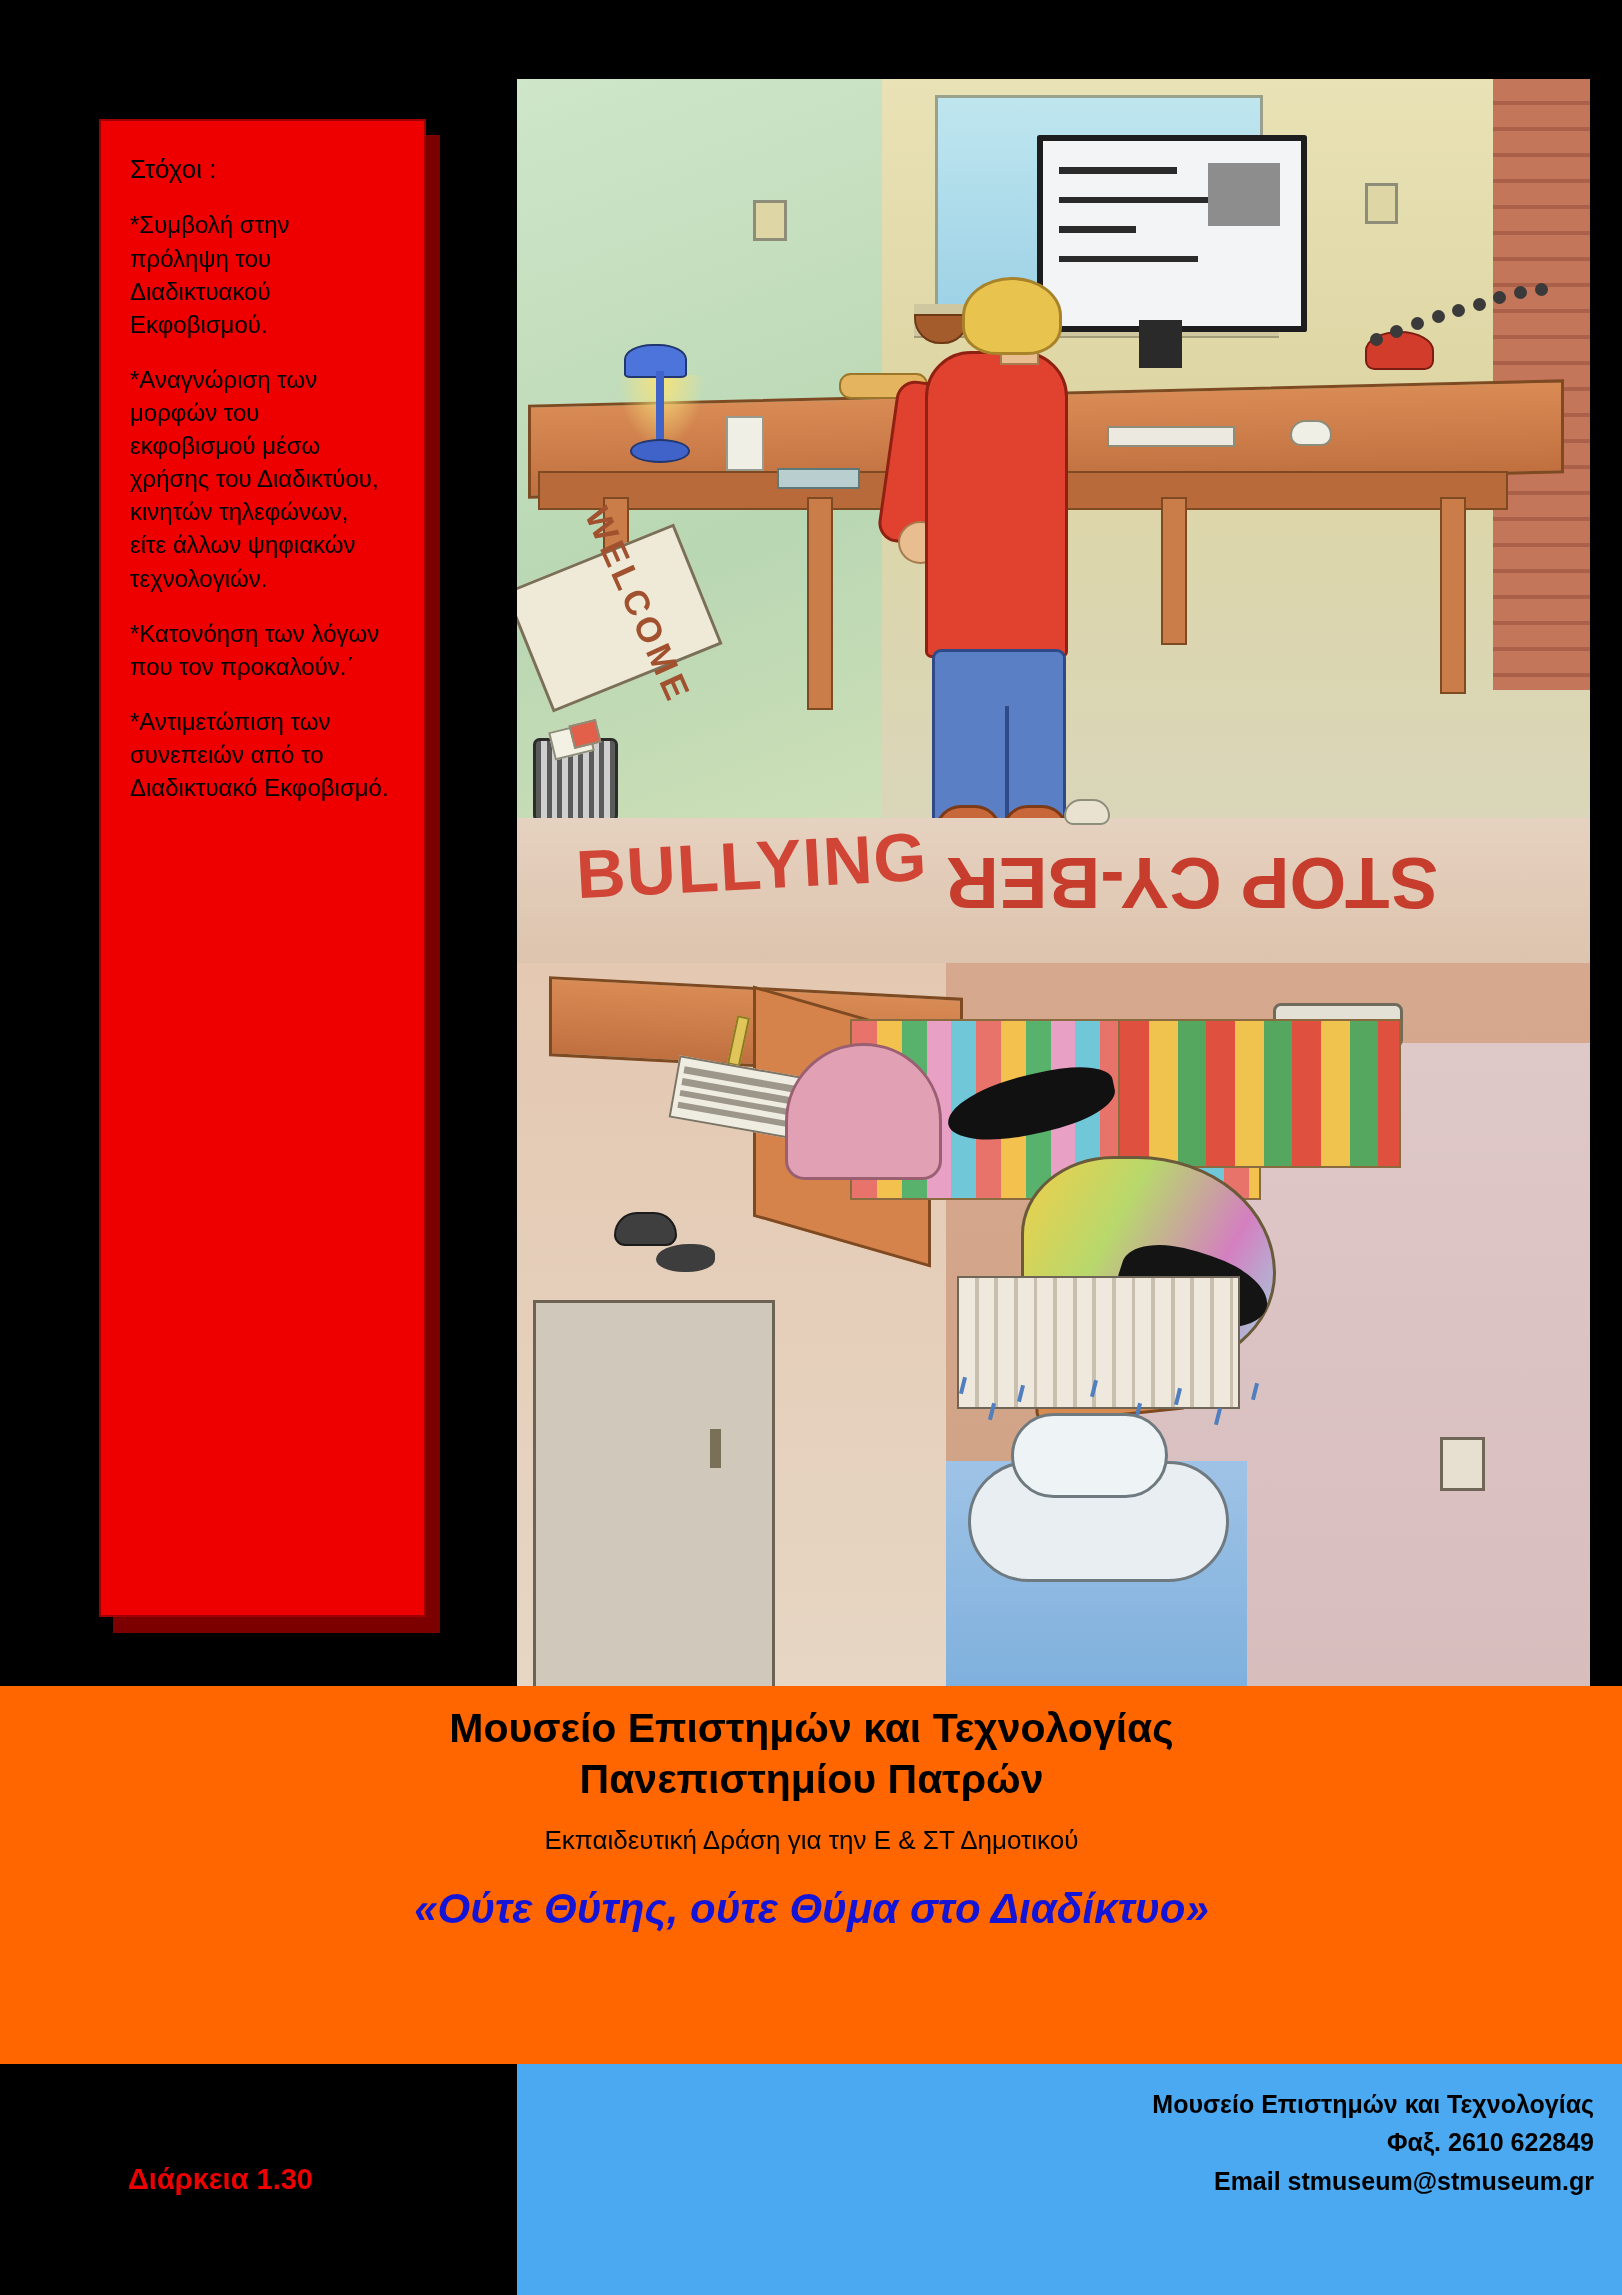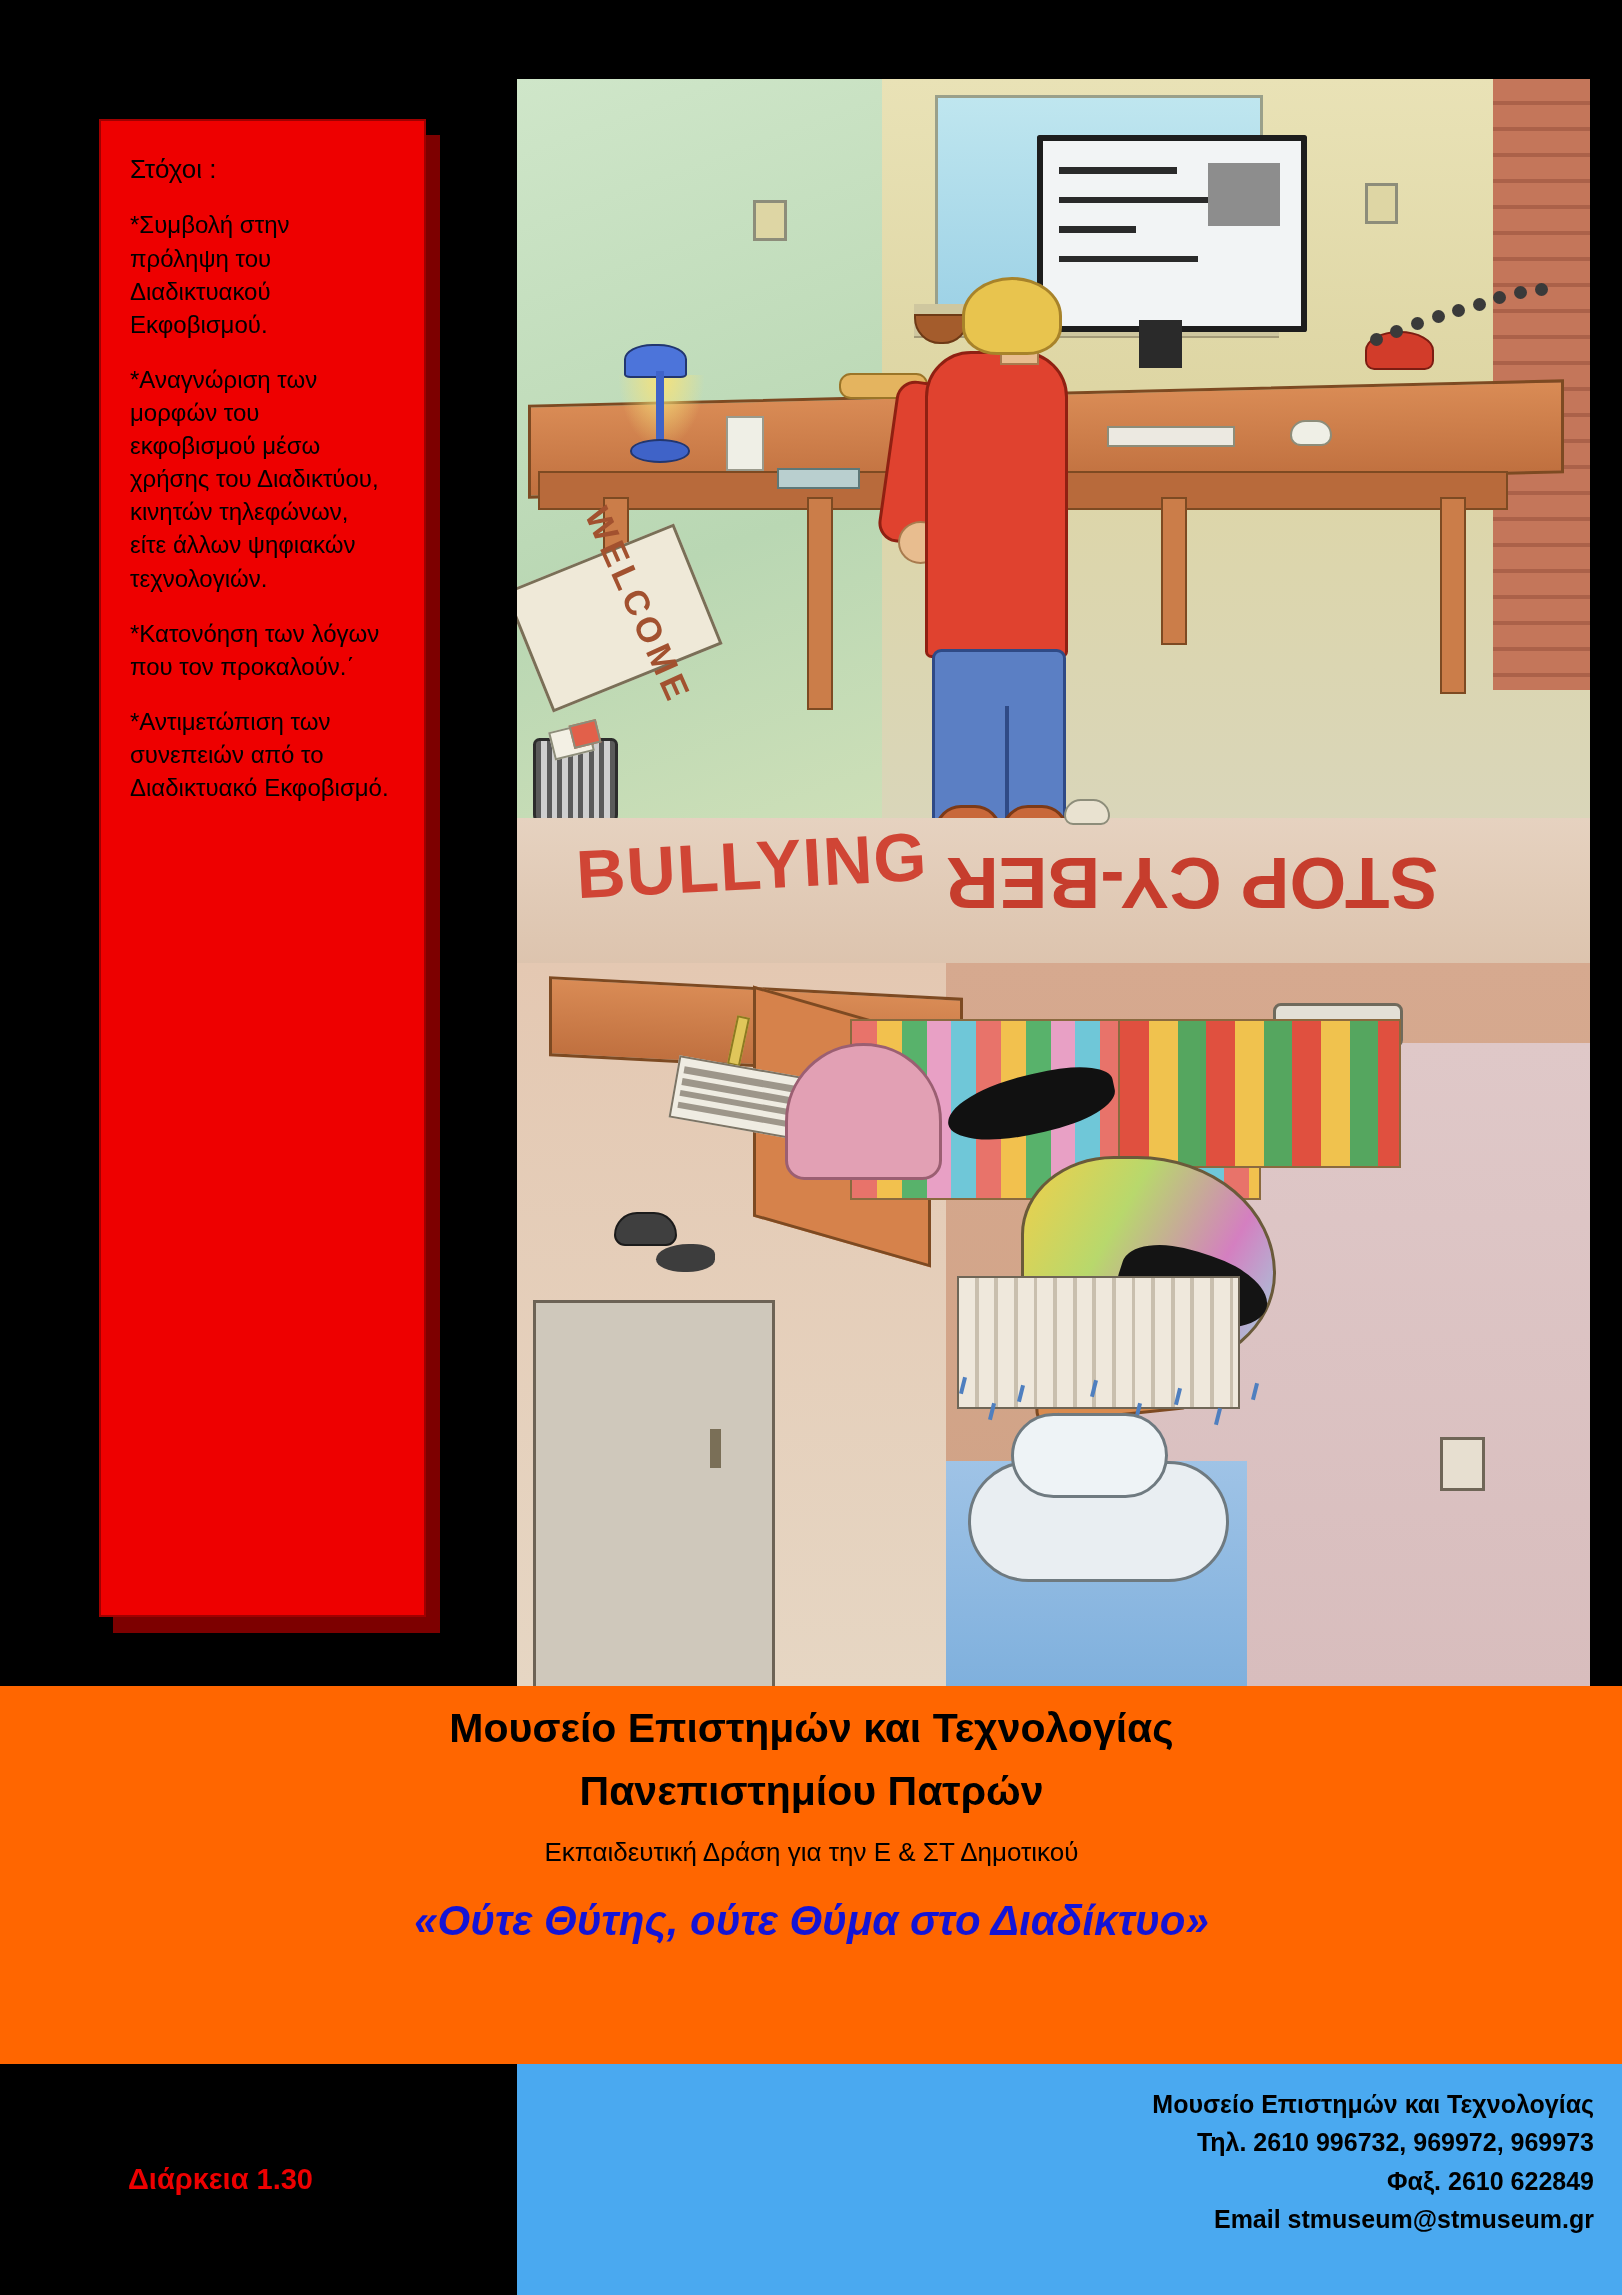--- a/index.html
+++ b/index.html
@@ -513,21 +513,21 @@
   }
   .org-title1 {
     margin: 0;
     padding-top: 17px;
     font-size: 41px;
     font-weight: bold;
     color: #000000;
     line-height: 1.25;
   }
   .org-title2 {
-    margin: 12px;
+    margin: 0;
     font-size: 41px;
     font-weight: bold;
     color: #000000;
     line-height: 1.25;
   }
   .org-sub {
     margin: 19.6px 0 0 0;
     font-size: 26px;
     font-weight: normal;
     color: #000000;
@@ -711,20 +711,19 @@
     <p class="org-title1">Μουσείο Επιστημών και Τεχνολογίας</p>
     <p class="org-title2">Πανεπιστημίου Πατρών</p>
     <p class="org-sub">Εκπαιδευτική Δράση για την Ε &amp; ΣΤ Δημοτικού</p>
     <p class="org-slogan">«Ούτε Θύτης, ούτε Θύμα στο Διαδίκτυο»</p>
   </div>
 
   <div class="bottom-bar">
     <div class="duration">Διάρκεια  1.30</div>
     <div class="blue-panel">
       <p class="blue-line">Μουσείο Επιστημών και Τεχνολογίας</p>
-      <p class="blue-line">Τηλ. 2610 996732, 969972, 969973</p>
       <p class="blue-line">Φαξ. 2610 622849</p>
       <p class="blue-line">Email stmuseum@stmuseum.gr</p>
     </div>
   </div>
 
 </div>
 
 
 </body></html>

